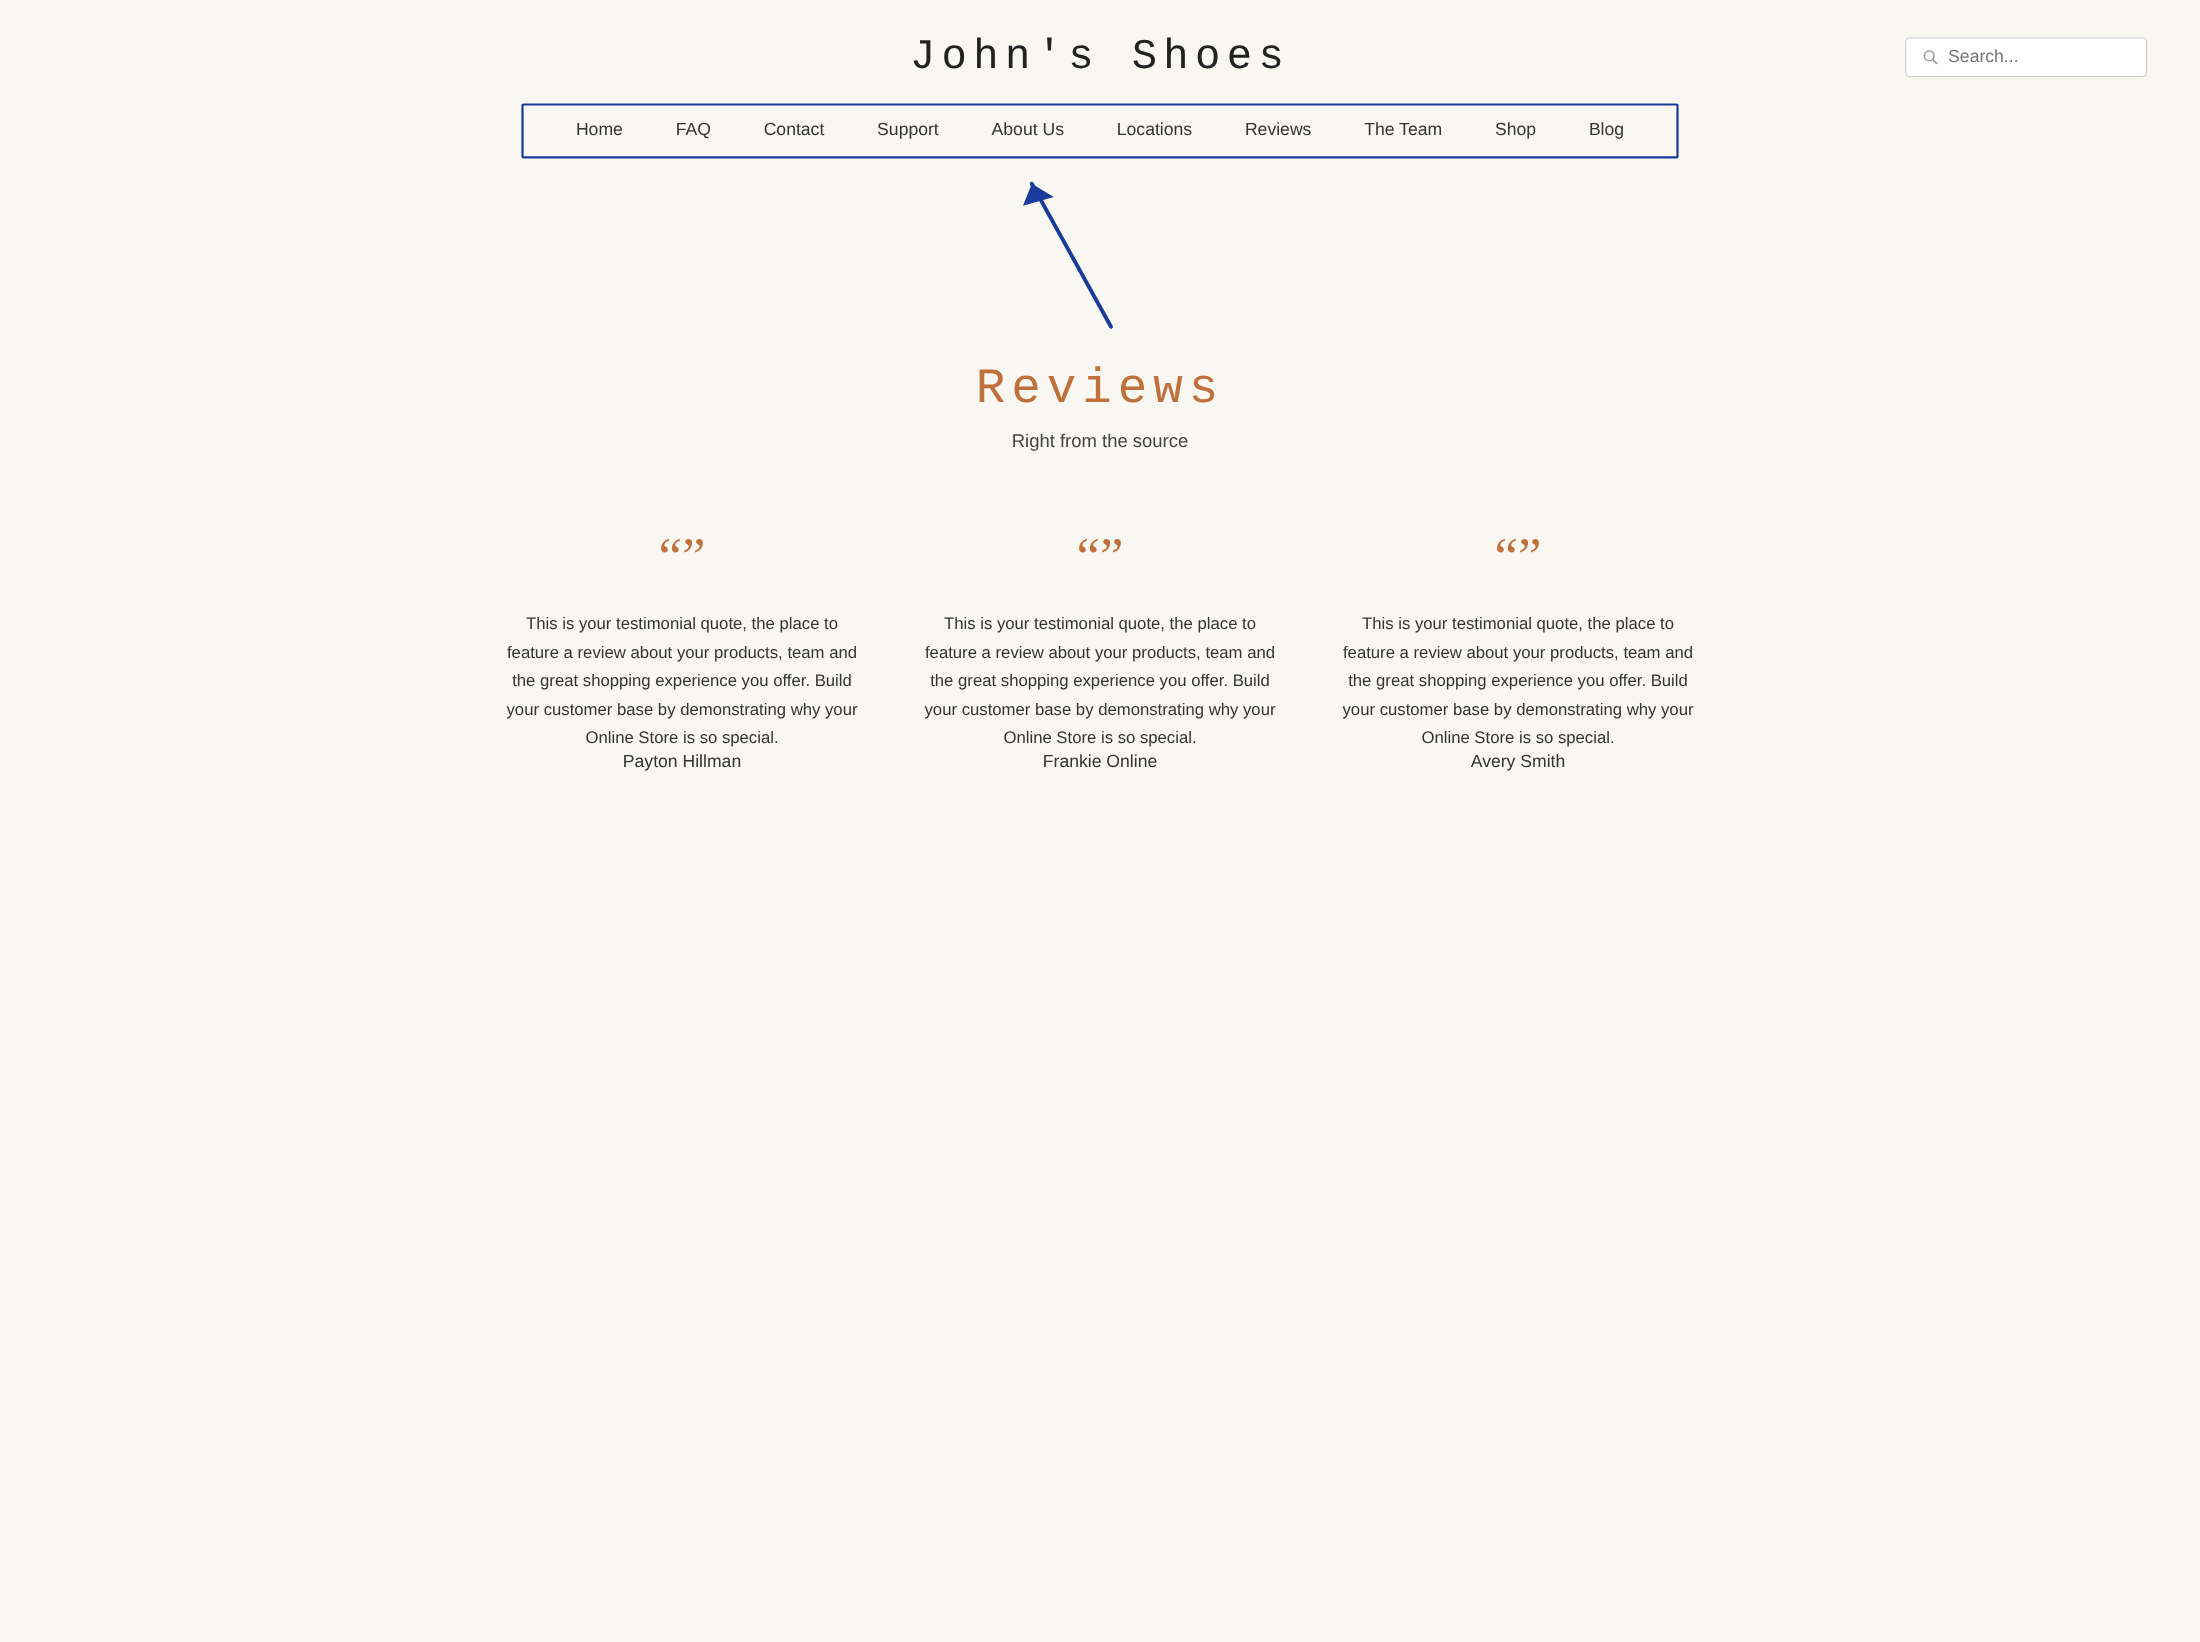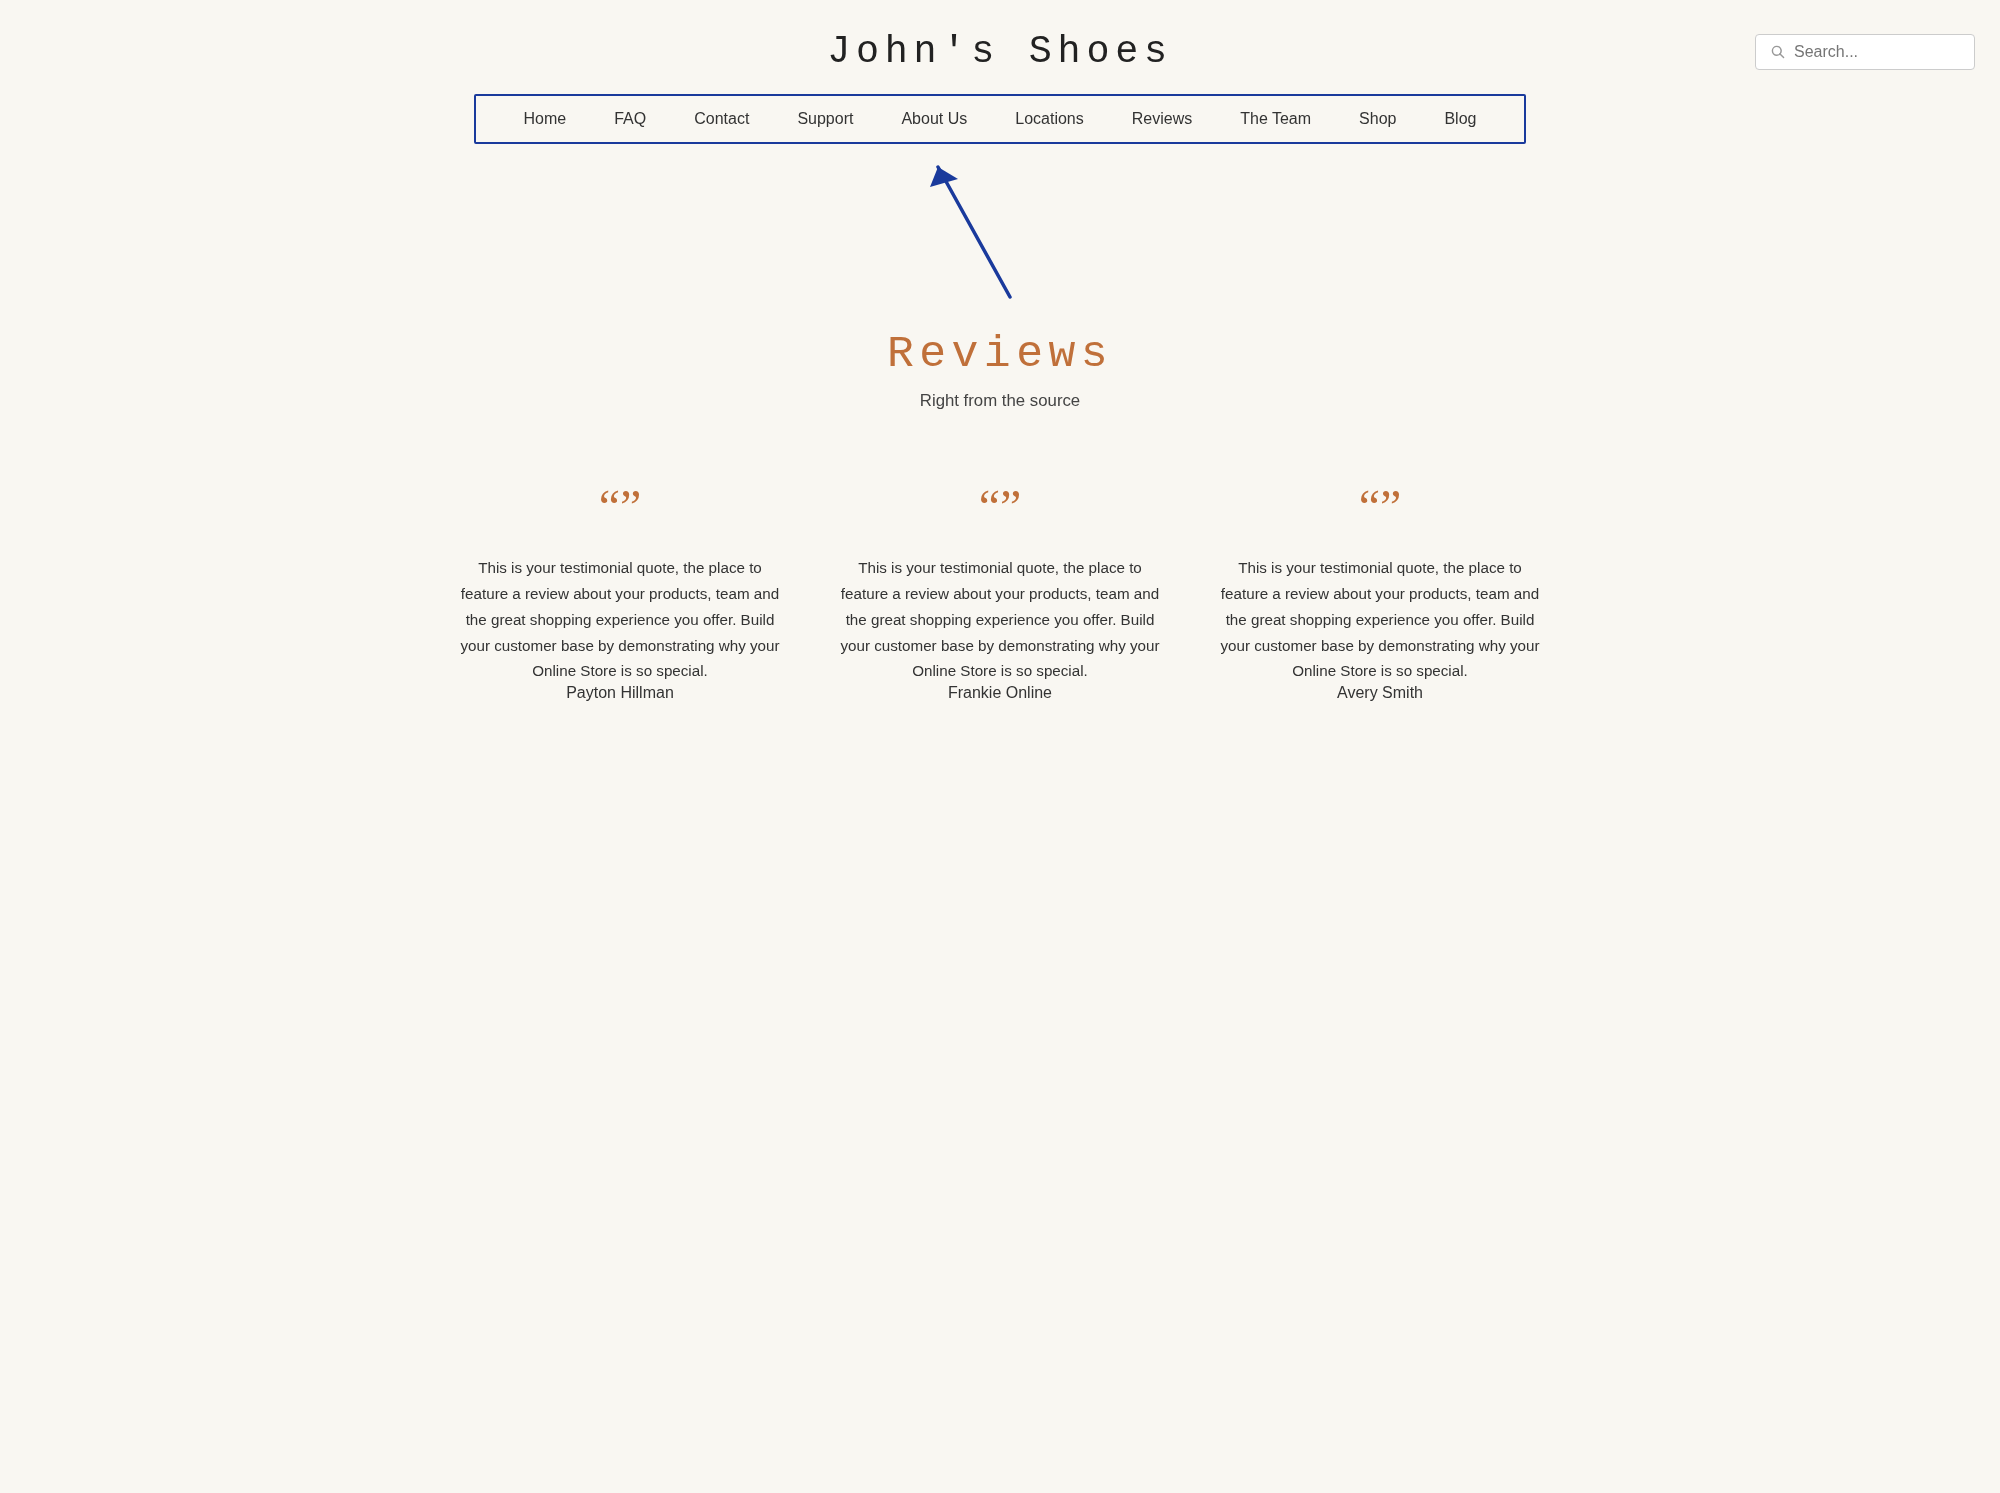--- a/index.html
+++ b/index.html
@@ -29,21 +29,21 @@
       font-size: 2.4rem;
       font-weight: normal;
       letter-spacing: 0.15em;
       color: #222;
       text-align: center;
       flex: 1;
     }
 
     .search-box {
       position: absolute;
-      right: 25px;
+      right: 48px;
       display: flex;
       align-items: center;
       border: 1.5px solid #ccc;
       border-radius: 4px;
       padding: 8px 14px;
       background: #fff;
       width: 220px;
     }
 
     .search-box input {

